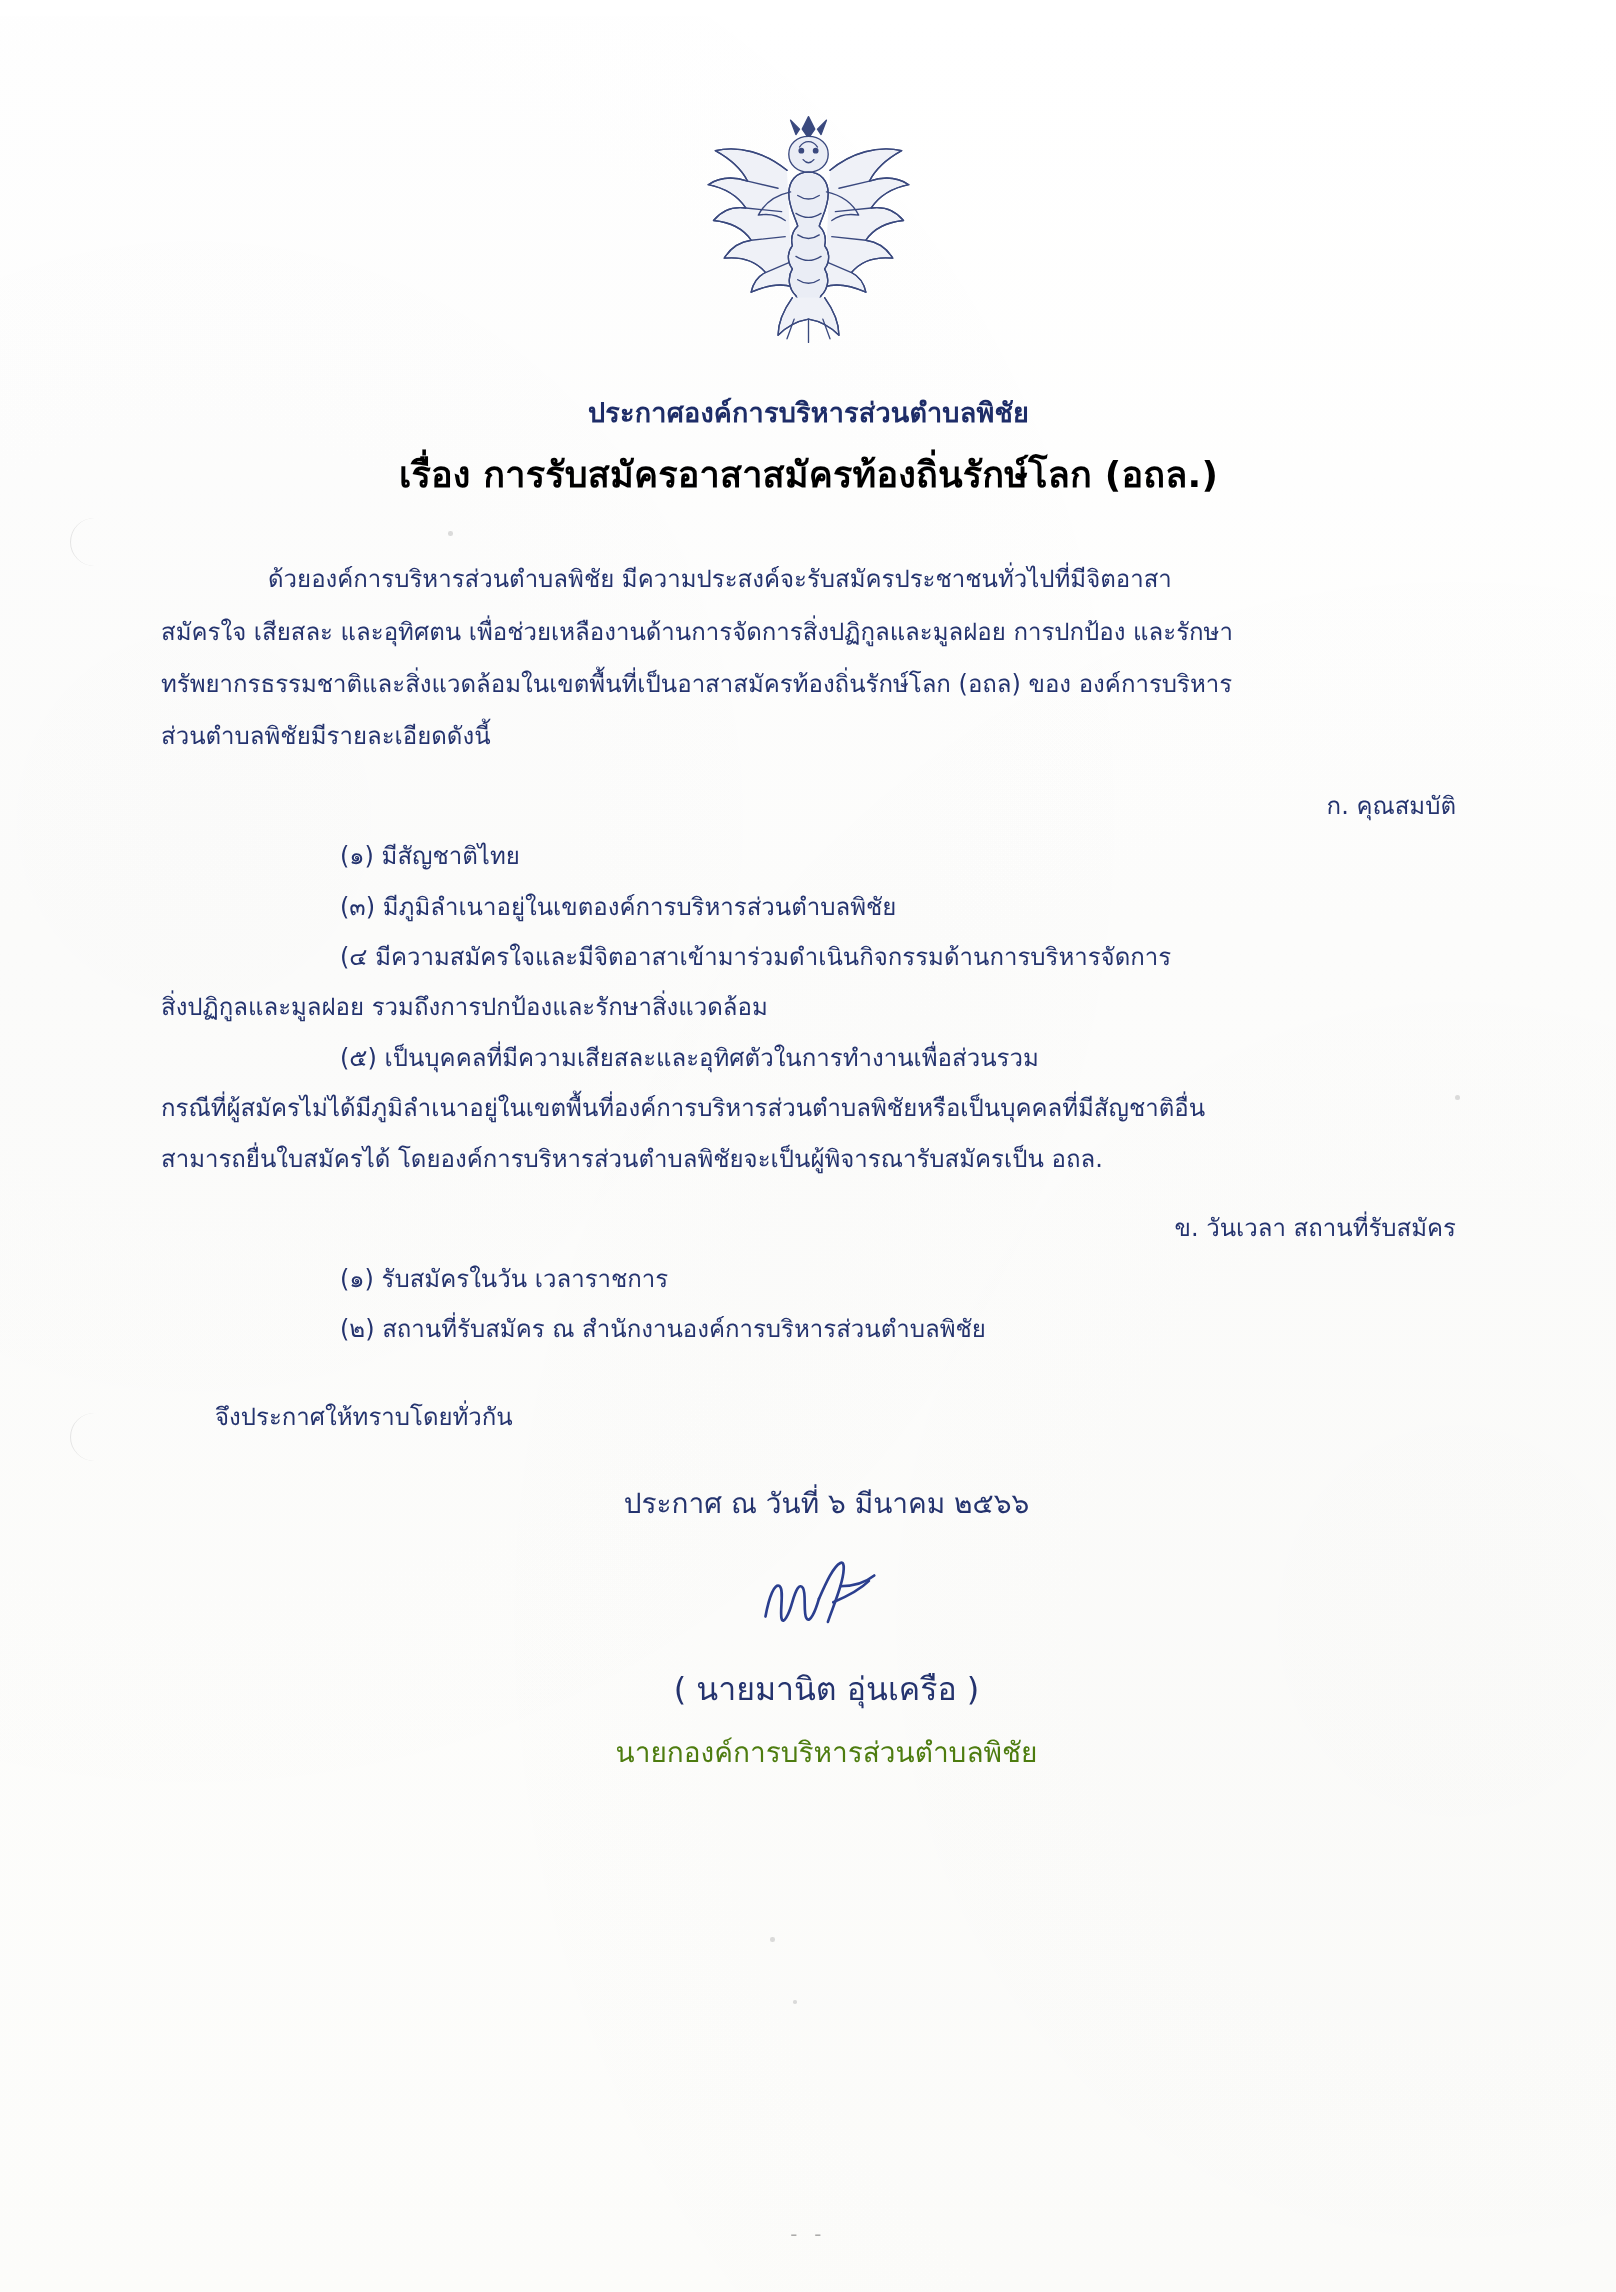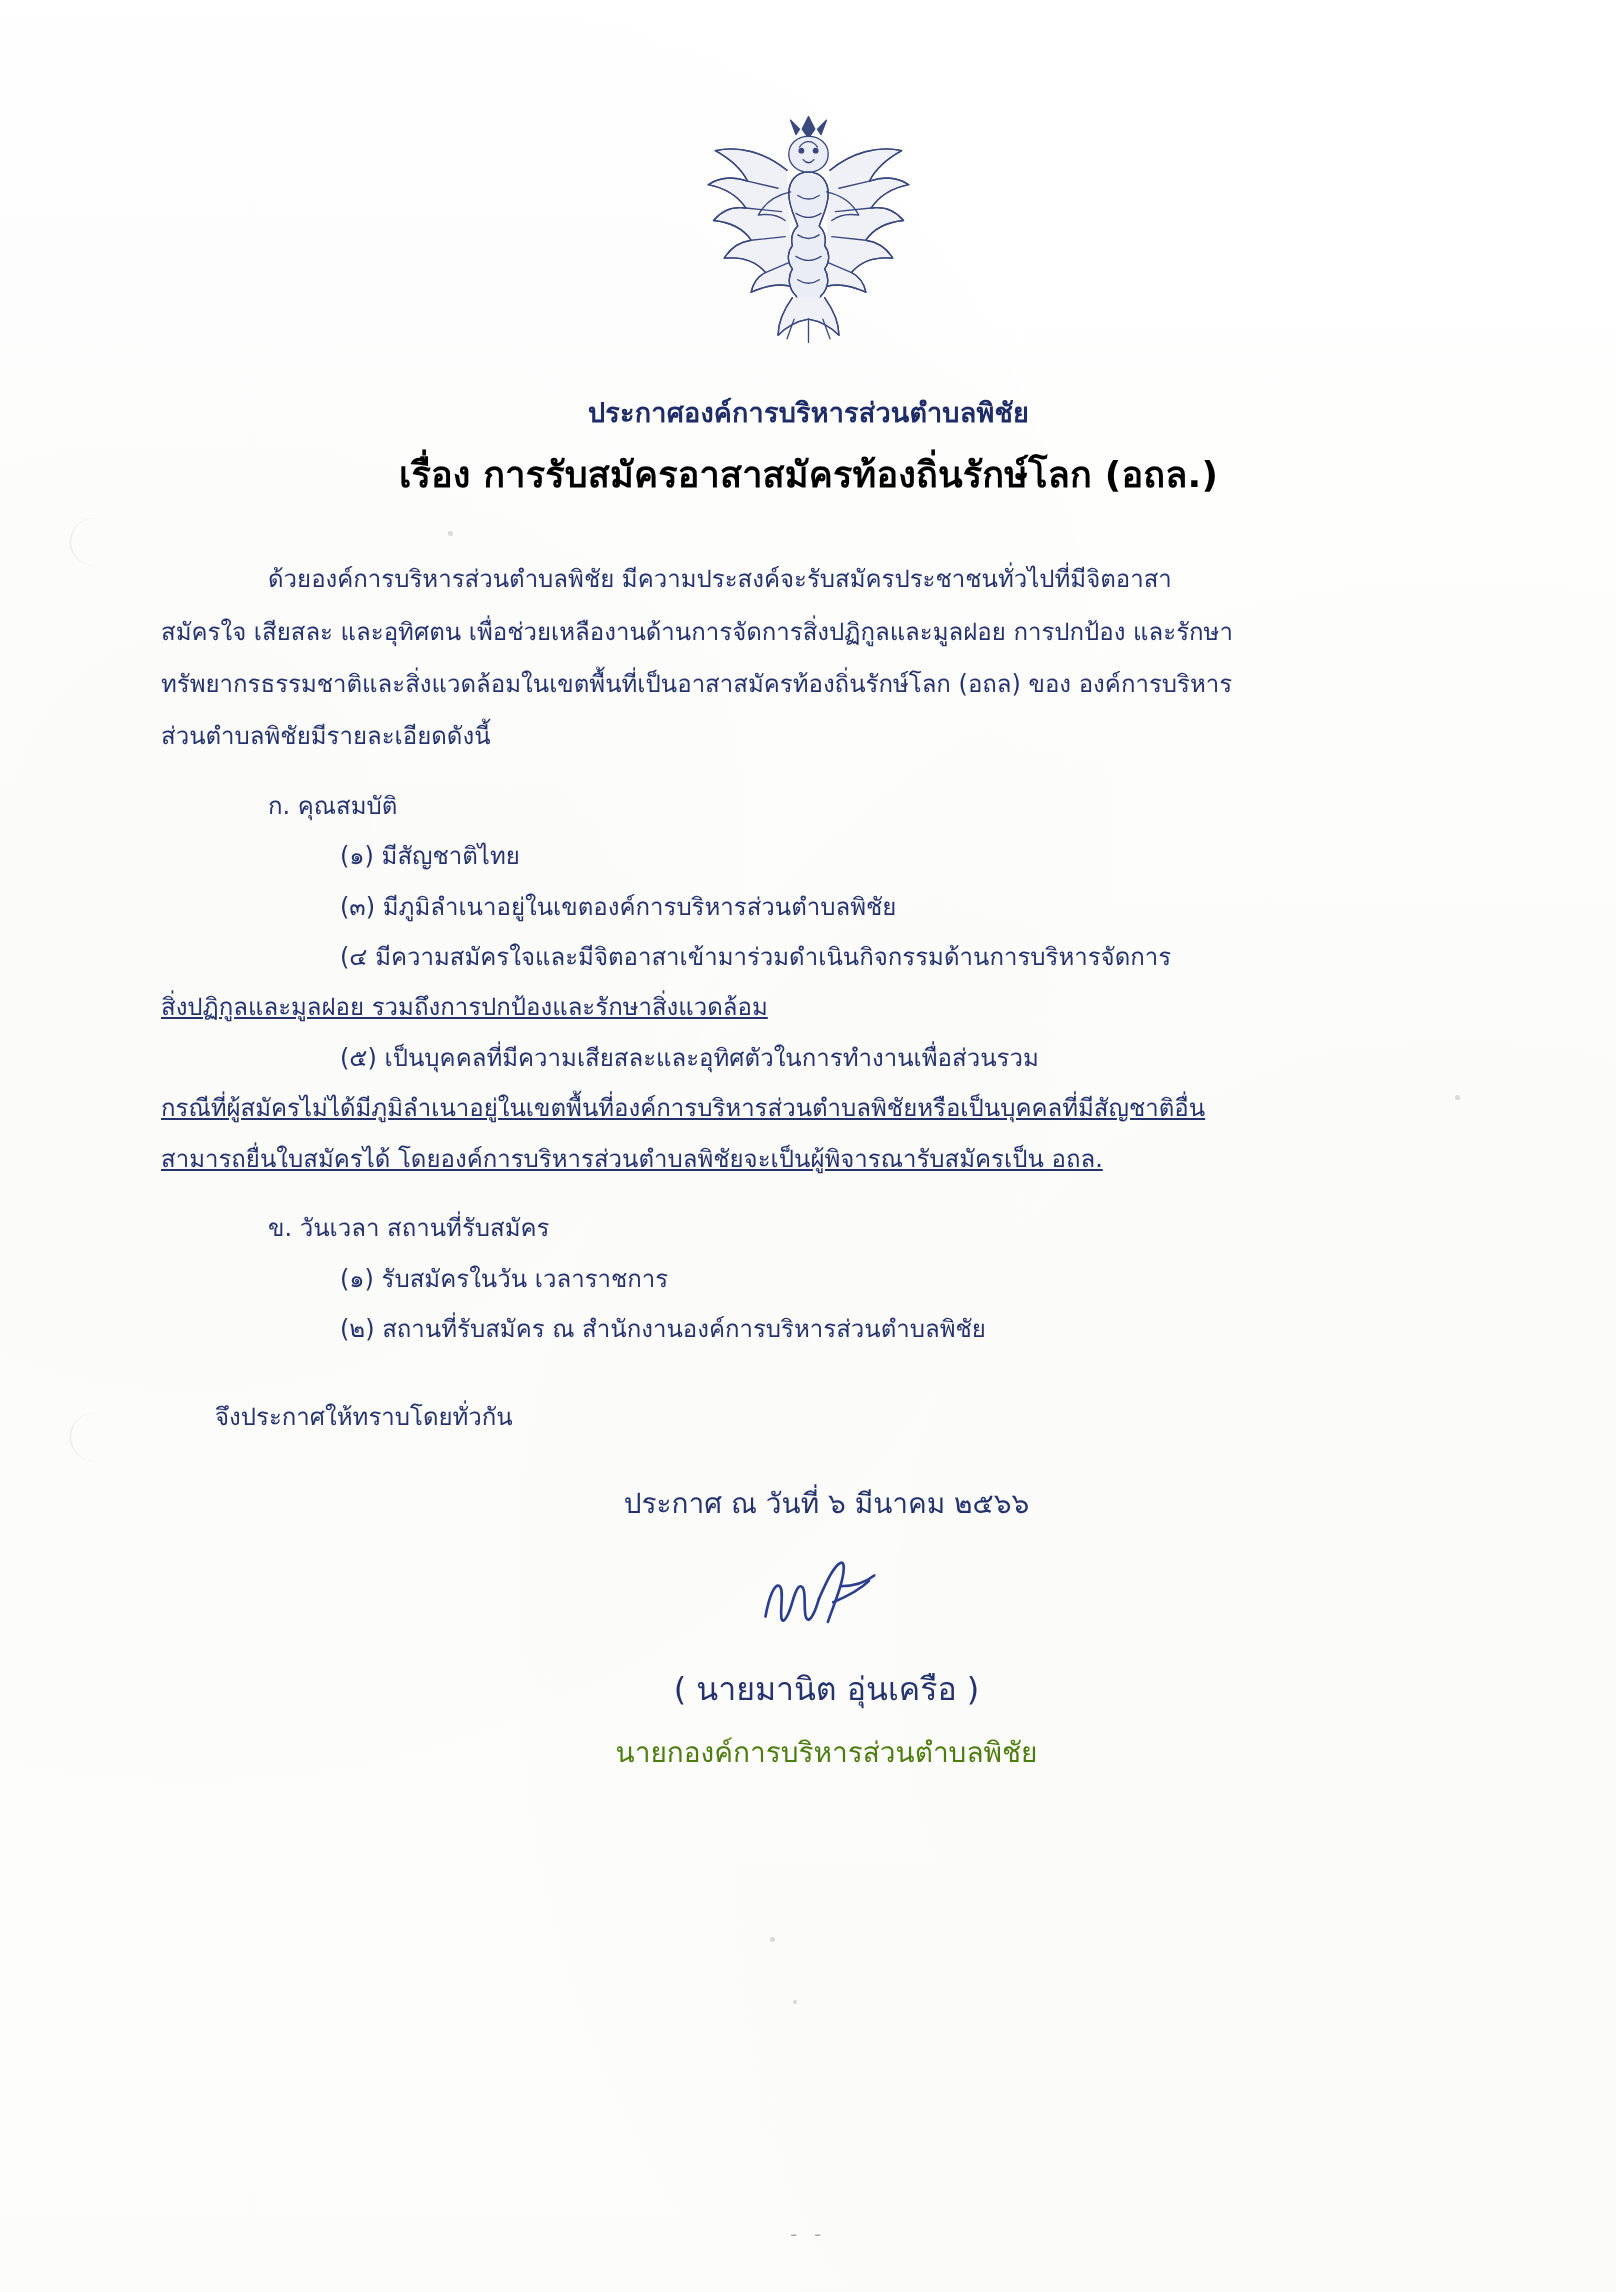--- a/index.html
+++ b/index.html
@@ -74,29 +74,29 @@
   .para {
     margin: 0 0 5.4px 0;
     text-indent: 107px;
   }
   .para.no-indent {
     text-indent: 0;
   }
   .section-head {
     margin: 23px 0 3.6px 0;
     text-indent: 107px;
+    text-align: right;
   }
   .item {
     margin: 0 0 3.6px 0;
     text-indent: 179px;
   }
   .item-cont {
     margin: 0 0 3.6px 0;
     text-indent: 0;
-    text-decoration: underline;
   }
   .closing {
     margin-top: 41px;
     text-indent: 54px;
   }
   .date-line {
     margin-top: 36px;
     text-align: center;
     padding-left: 36px;
     font-size: 28px;

